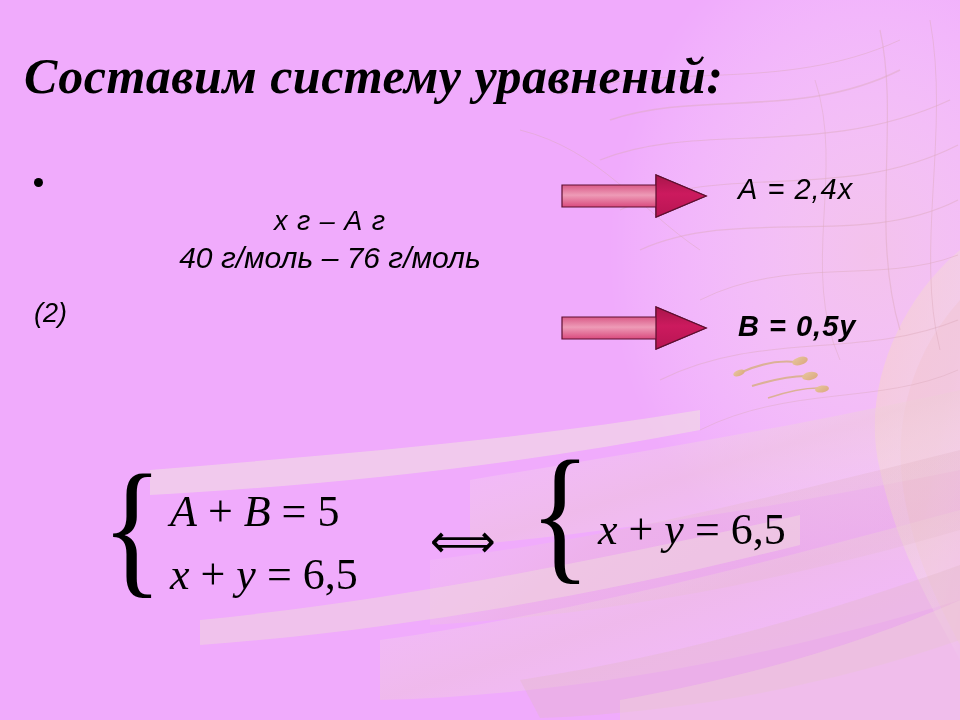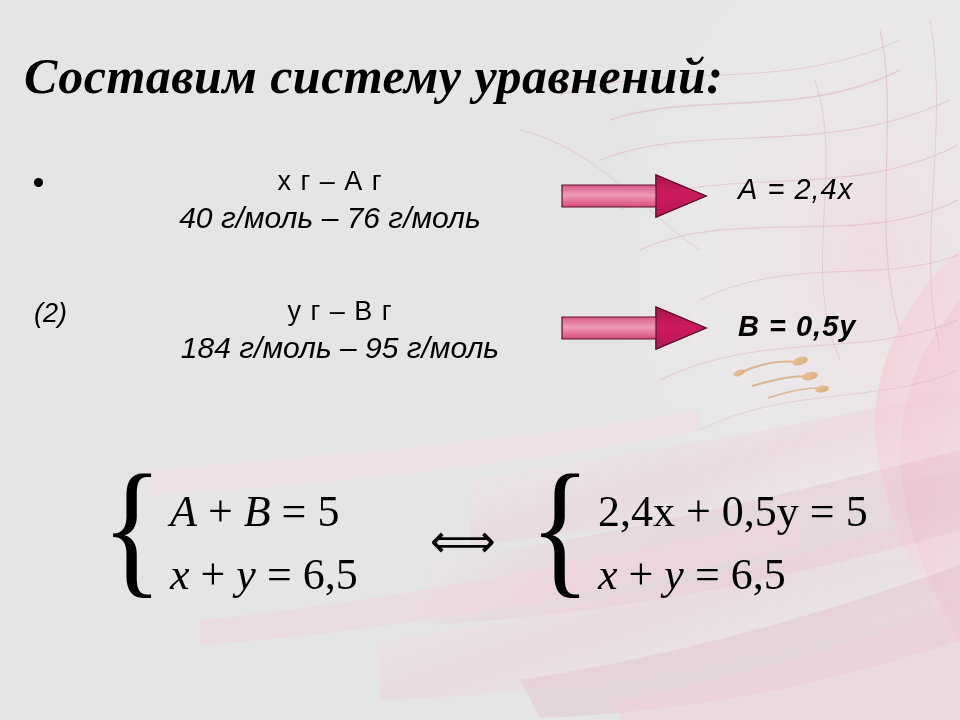--- a/index.html
+++ b/index.html
@@ -6,21 +6,21 @@
   html, body {
     margin: 0;
     padding: 0;
     background: #ffffff;
   }
   #slide {
     position: relative;
     width: 960px;
     height: 720px;
     overflow: hidden;
-    background: #e5e5e5;
+    background: #f0abfc;
     font-family: "Liberation Sans", sans-serif;
   }
 
   
   .bg-layer {
     position: absolute;
     inset: 0;
     pointer-events: none;
   }
   .bg-svg { position: absolute; inset: 0; }
@@ -54,22 +54,24 @@
     color: #000;
     white-space: nowrap;
   }
   .prop-lines {
     position: absolute;
     text-align: center;
     white-space: nowrap;
   }
   .prop-line-1 {
     font-size: 27px;
+    font-style: italic;
     letter-spacing: 1px;
     line-height: 1.25;
+    margin-top: 40px;
   }
   .prop-line-2 {
     font-size: 30px;
     font-style: italic;
     line-height: 1.25;
   }
 
   
   .arrow-wrap {
     position: absolute;
@@ -229,24 +231,20 @@
       </defs>
       <polygon points="2,12 96,12 96,2 146,23 96,44 96,34 2,34" fill="url(#arrowBody1)" stroke="#5e1030" stroke-width="1.2"></polygon>
       <polygon points="96,2 146,23 96,44" fill="url(#arrowHead1)" stroke="#5e1030" stroke-width="1.2"></polygon>
     </svg>
   </div>
 
   <div class="result-text" style="left:738px; top:173px;">А = 2,4х</div>
 
   <div class="prop-label" style="left:34px; top:298px;">(2)</div>
 
-  <div class="prop-lines" style="left:120px; top:295px; width:440px;">
-    <div class="prop-line-1">у г  –   В г</div>
-    <div class="prop-line-2">184 г/моль –  95 г/моль</div>
-  </div>
 
   <div class="arrow-wrap" style="left:560px; top:305px;">
     <svg width="150" height="46" viewBox="0 0 150 46">
       <defs>
         <linearGradient id="arrowBody2" x1="0" y1="0" x2="0" y2="1">
           <stop offset="0%" stop-color="#a8184a"></stop>
           <stop offset="18%" stop-color="#d44a7c"></stop>
           <stop offset="48%" stop-color="#ee9bb7"></stop>
           <stop offset="78%" stop-color="#d8457a"></stop>
           <stop offset="100%" stop-color="#c2185b"></stop>
@@ -275,21 +273,18 @@
       </span>
     </span>
   </div>
 
   <div class="equiv" style="left:430px; top:518px;">⟺</div>
 
   <div class="system" style="left:524px; top:455px;">
     <span class="brace">{</span>
     <span class="eqs">
       <span class="eq">
-        <span class="num">2,4x</span><span class="op"> + </span><span class="num">0,5y</span><span class="op"> = </span><span class="num">5</span>
-      </span>
-      <span class="eq">
         <span>x</span><span class="op"> + </span><span>y</span><span class="op"> = </span><span class="num">6,5</span>
       </span>
     </span>
   </div>
 
 </div>
 
 </body></html>

